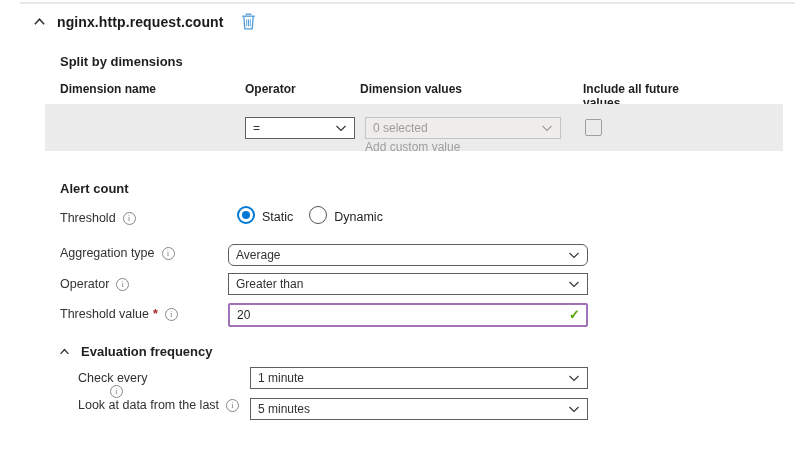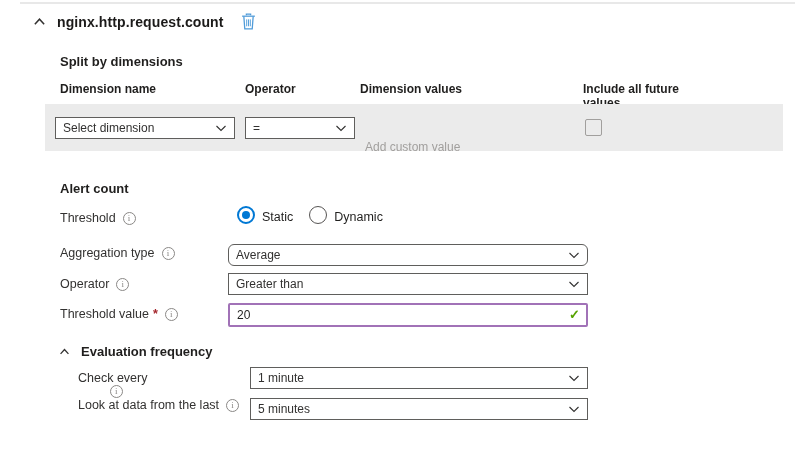--- a/index.html
+++ b/index.html
@@ -93,30 +93,30 @@
   </div>
 
   <div class="section-title" style="left:60px; top:54px;">Split by dimensions</div>
 
   <div class="col-head" style="left:60px;">Dimension name</div>
   <div class="col-head" style="left:245px;">Operator</div>
   <div class="col-head" style="left:360px;">Dimension values</div>
   <div class="col-head" style="left:583px;">Include all future values</div>
 
   <div class="dim-row">
-    <div class="dropdown dd1">
-      <span class="dd-text">Select dimension</span>
-      <svg width="12" height="12" viewBox="0 0 12 12">
-          <path d="M1.5 4 L6 8.5 L10.5 4" fill="none" stroke="#323130" stroke-width="1.1"></path>
-        </svg>
-    </div>
     <div class="dropdown dd2">
       <span class="dd-text">=</span>
       <svg width="12" height="12" viewBox="0 0 12 12">
           <path d="M1.5 4 L6 8.5 L10.5 4" fill="none" stroke="#323130" stroke-width="1.1"></path>
+        </svg>
+    </div>
+    <div class="dropdown dd3 disabled">
+      <span class="dd-text">0 selected</span>
+      <svg width="12" height="12" viewBox="0 0 12 12">
+          <path d="M1.5 4 L6 8.5 L10.5 4" fill="none" stroke="#9e9c9a" stroke-width="1.1"></path>
         </svg>
     </div>
     <div class="add-custom">Add custom value</div>
     <div class="checkbox"></div>
   </div>
 
   <div class="section-title" style="left:60px; top:181px;">Alert count</div>
 
   <div class="field-label" style="left:60px; top:211px;">
     <span>Threshold</span>

